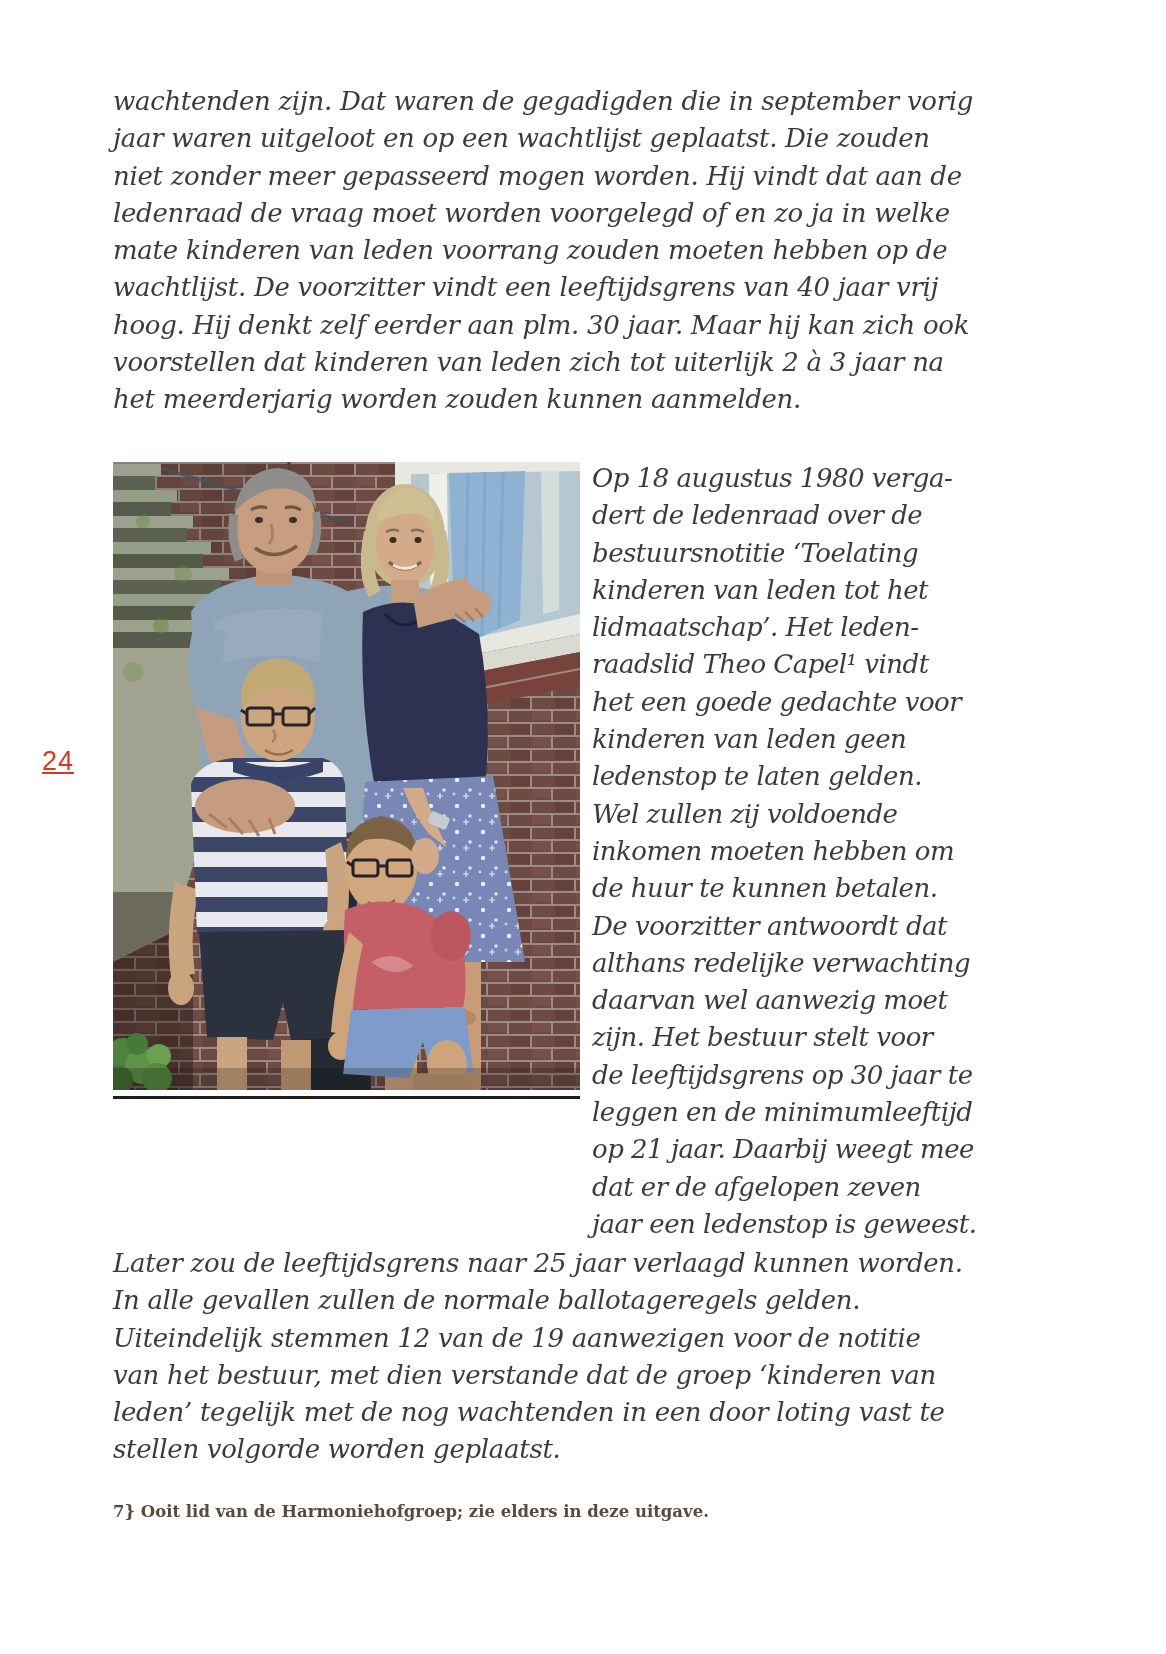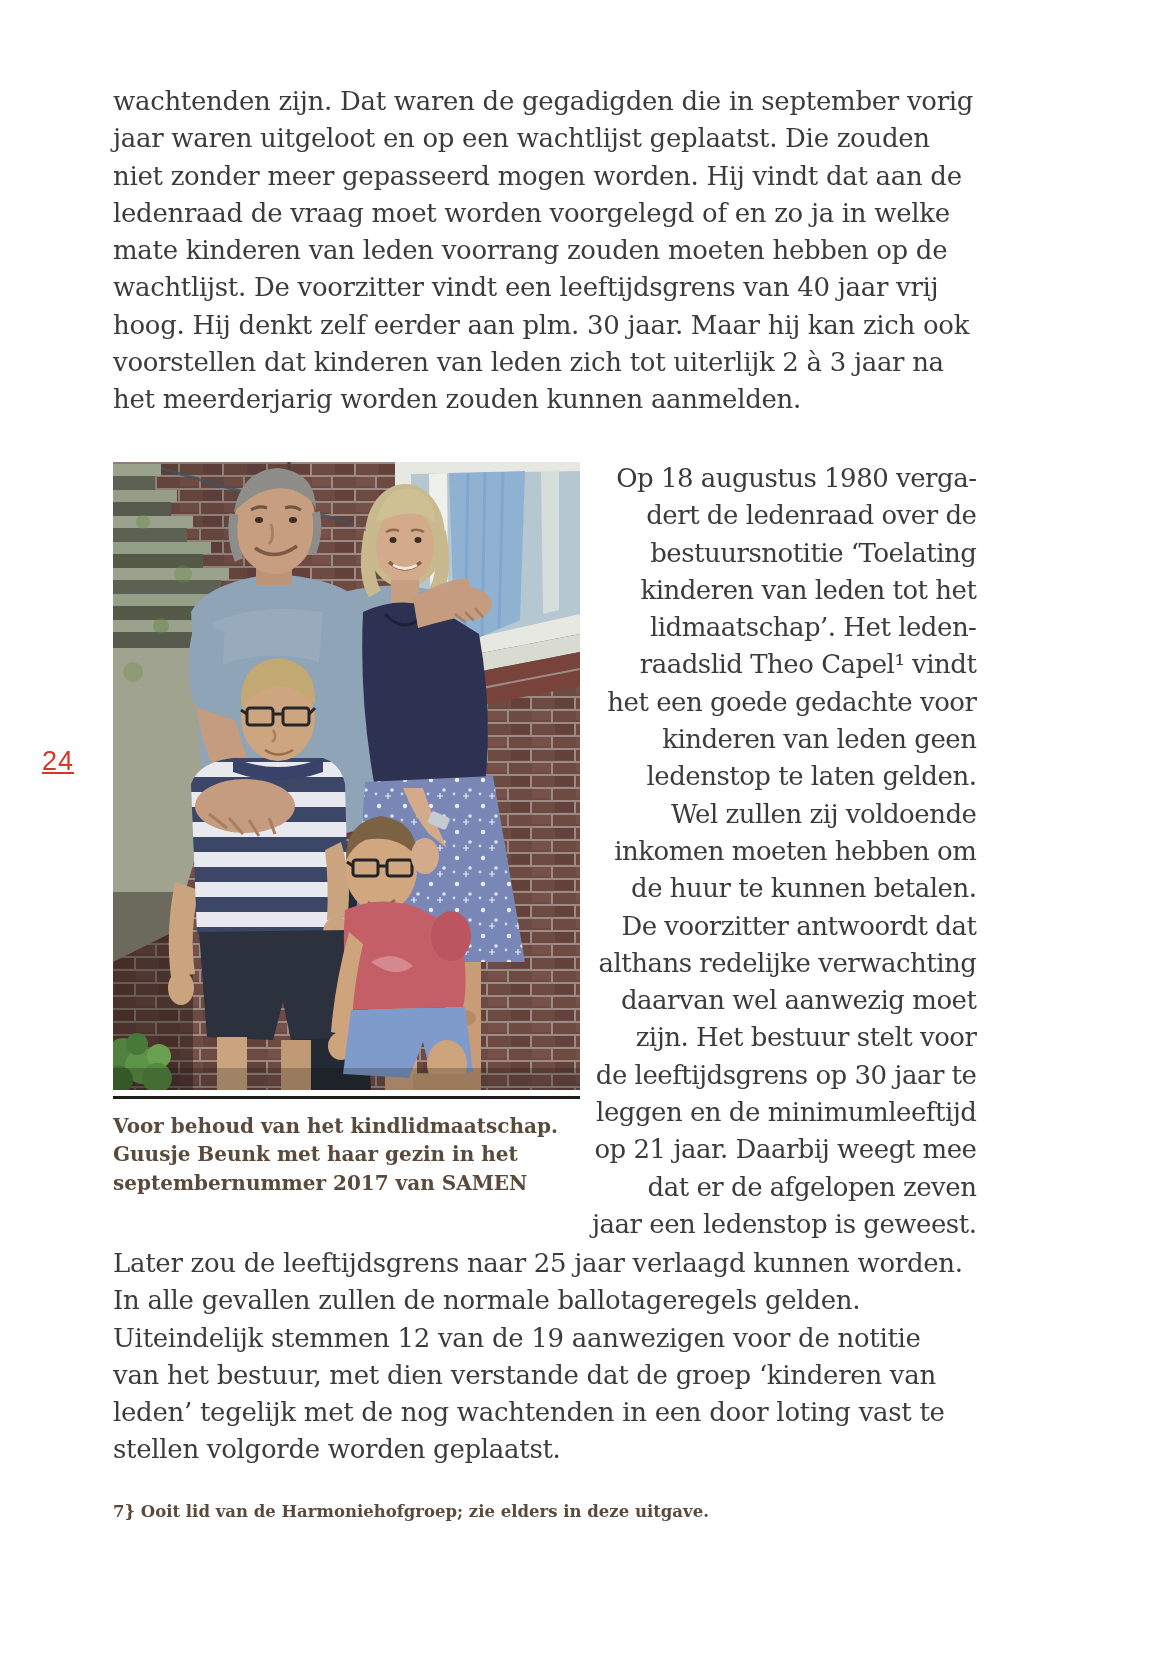--- a/index.html
+++ b/index.html
@@ -29,23 +29,24 @@
     letter-spacing: 1px;
     text-decoration: underline;
   }
   .para {
     position: absolute;
     color: var(--body-text);
     font-size: 26px;
     line-height: 37.3px;
     letter-spacing: -0.3px;
     white-space: pre;
+    font-style: italic;
   }
   .para-top   { left: 113px; top: 83px; }
-  .col-right  { left: 592px; top: 460px; letter-spacing: -0.5px; text-align: right; }
+  .col-right  { left: 592px; top: 460px; letter-spacing: -0.5px; }
   .para-bottom{ left: 113px; top: 1245px; }
   .photo {
     position: absolute;
     left: 113px;
     top: 462px;
     width: 467px;
     height: 628px;
     margin: 0;
     overflow: hidden;
   }
@@ -270,23 +271,20 @@
         <circle cx="24" cy="582" r="11" fill="#477a38"></circle>
         <circle cx="44" cy="616" r="15" fill="#548940"></circle>
       </g>
 
       <rect y="606" width="467" height="22" fill="rgba(15,10,8,0.22)"></rect>
     </svg>
   </figure>
 
   <div class="divider"></div>
 
-  <div class="caption">Voor behoud van het kindlidmaatschap.
-Guusje Beunk met haar gezin in het
-septembernummer 2017 van SAMEN</div>
 
   <div class="para col-right">Op 18 augustus 1980 verga-
 dert de ledenraad over de
 bestuursnotitie ‘Toelating
 kinderen van leden tot het
 lidmaatschap’. Het leden-
 raadslid Theo Capel¹ vindt
 het een goede gedachte voor
 kinderen van leden geen
 ledenstop te laten gelden.

